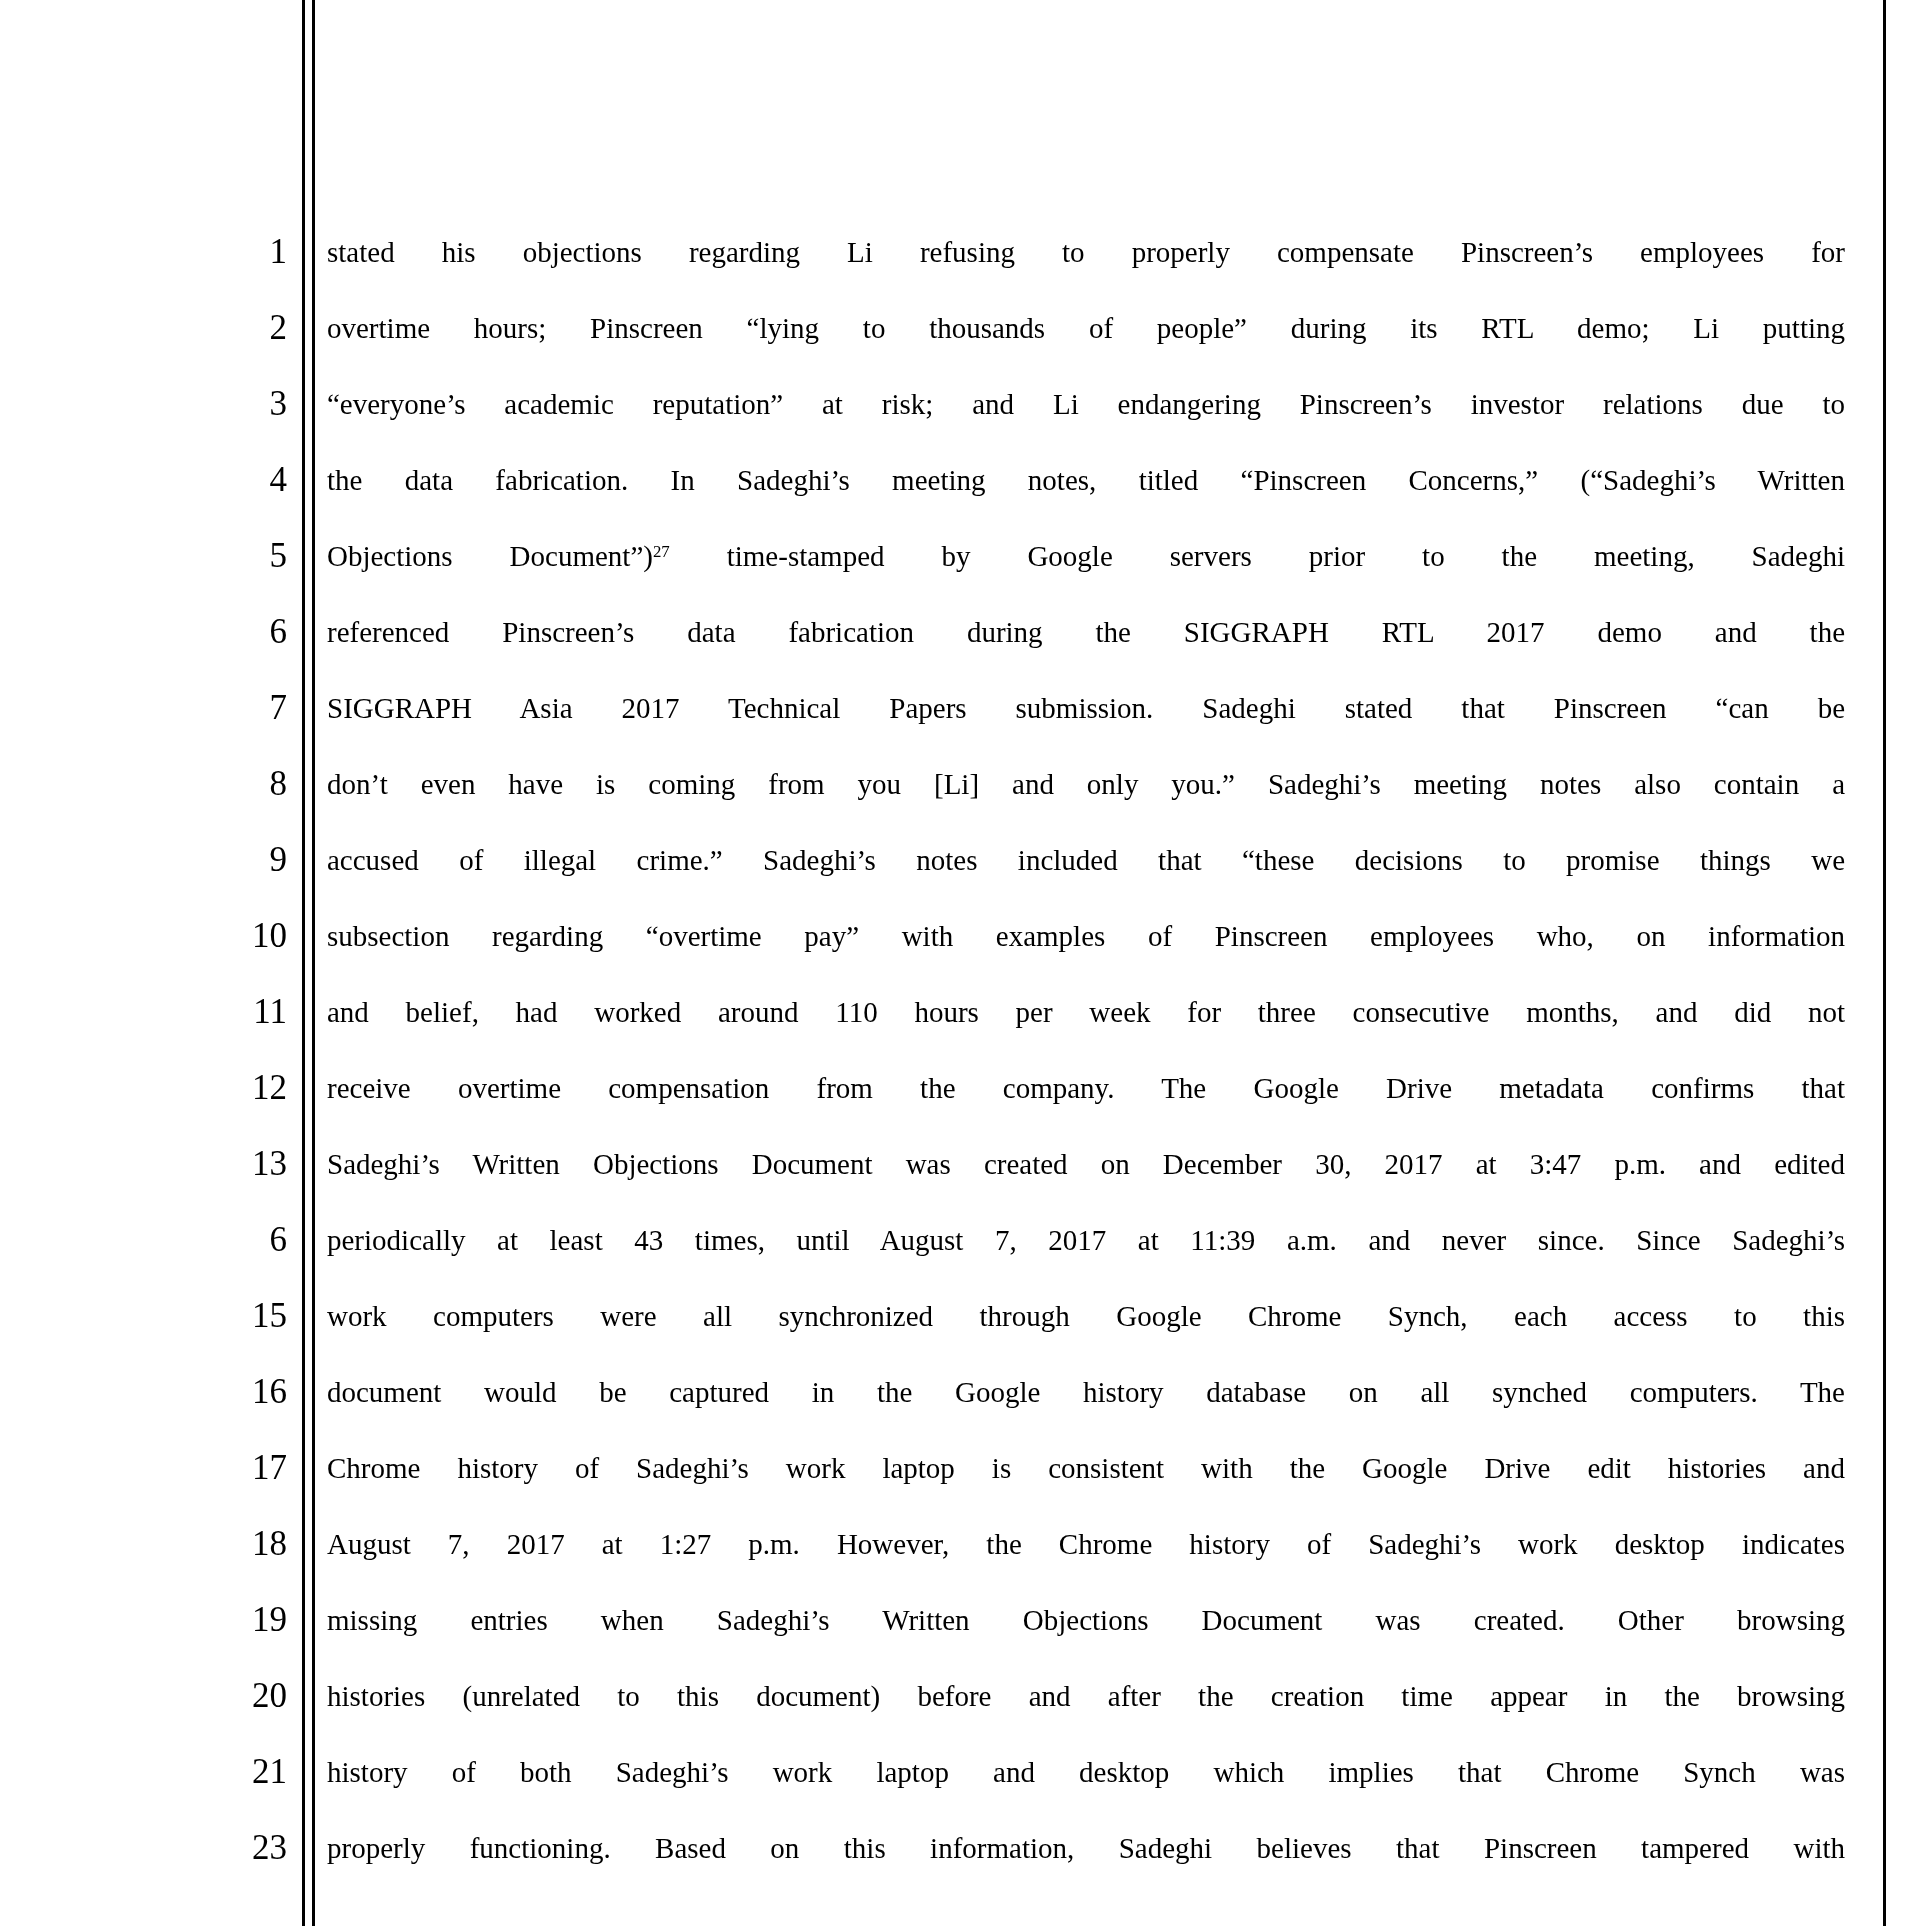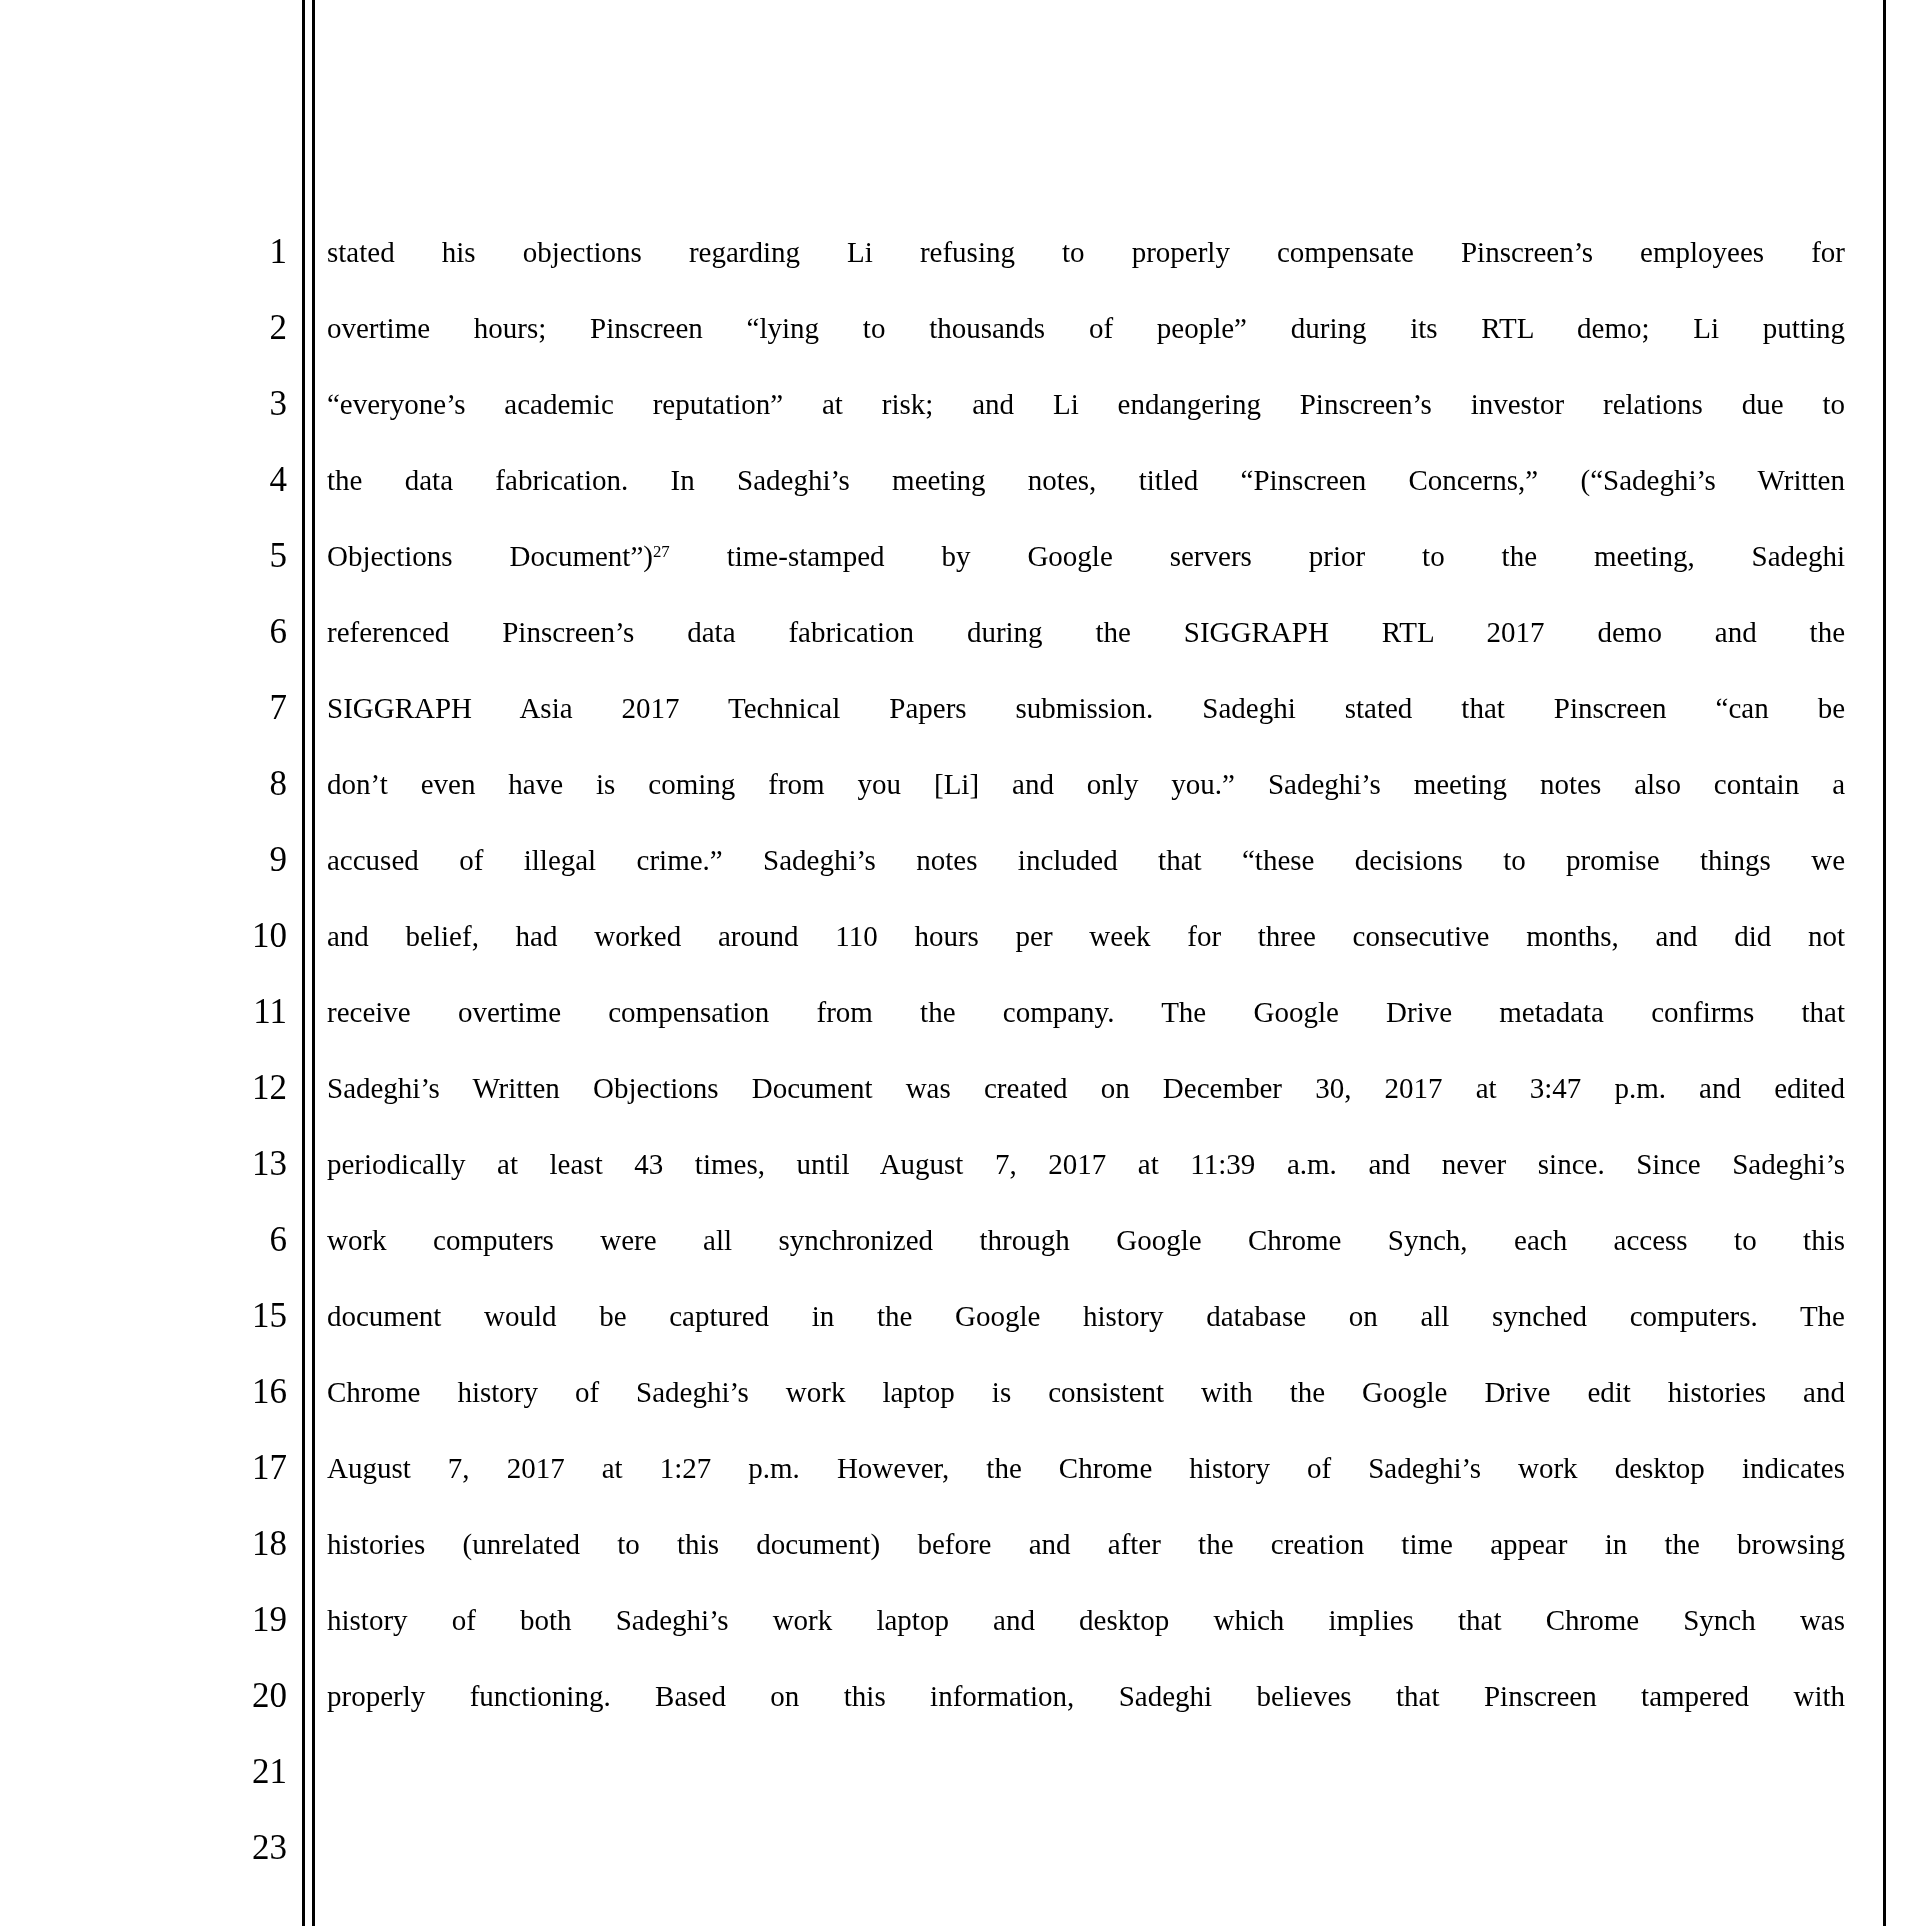--- a/index.html
+++ b/index.html
@@ -99,27 +99,29 @@
   <div class="body-text">
       <div class="text-line">stated his objections regarding Li refusing to properly compensate Pinscreen’s employees for</div>
       <div class="text-line">overtime hours; Pinscreen “lying to thousands of people” during its RTL demo; Li putting</div>
       <div class="text-line">“everyone’s academic reputation” at risk; and Li endangering Pinscreen’s investor relations due to</div>
       <div class="text-line">the data fabrication. In Sadeghi’s meeting notes, titled “Pinscreen Concerns,” (“Sadeghi’s Written</div>
       <div class="text-line">Objections Document”)<sup>27</sup> time-stamped by Google servers prior to the meeting, Sadeghi</div>
       <div class="text-line">referenced Pinscreen’s data fabrication during the SIGGRAPH RTL 2017 demo and the</div>
       <div class="text-line">SIGGRAPH Asia 2017 Technical Papers submission. Sadeghi stated that Pinscreen “can be</div>
       <div class="text-line">don’t even have is coming from you [Li] and only you.” Sadeghi’s meeting notes also contain a</div>
       <div class="text-line">accused of illegal crime.” Sadeghi’s notes included that “these decisions to promise things we</div>
+      <div class="text-line">subsection regarding “overtime pay” with examples of Pinscreen employees who, on information</div>
       <div class="text-line">and belief, had worked around 110 hours per week for three consecutive months, and did not</div>
       <div class="text-line">receive overtime compensation from the company. The Google Drive metadata confirms that</div>
       <div class="text-line">Sadeghi’s Written Objections Document was created on December 30, 2017 at 3:47 p.m. and edited</div>
       <div class="text-line">periodically at least 43 times, until August 7, 2017 at 11:39 a.m. and never since. Since Sadeghi’s</div>
       <div class="text-line">work computers were all synchronized through Google Chrome Synch, each access to this</div>
       <div class="text-line">document would be captured in the Google history database on all synched computers. The</div>
       <div class="text-line">Chrome history of Sadeghi’s work laptop is consistent with the Google Drive edit histories and</div>
       <div class="text-line">August 7, 2017 at 1:27 p.m.  However, the Chrome history of Sadeghi’s work desktop indicates</div>
+      <div class="text-line">missing entries when Sadeghi’s Written Objections Document was created. Other browsing</div>
       <div class="text-line">histories (unrelated to this document) before and after the creation time appear in the browsing</div>
       <div class="text-line">history of  both Sadeghi’s work laptop and desktop which implies that Chrome Synch was</div>
       <div class="text-line">properly functioning. Based on this information, Sadeghi believes that Pinscreen tampered with</div>
     </div>
 
 </div>
 
 
 </body></html>

